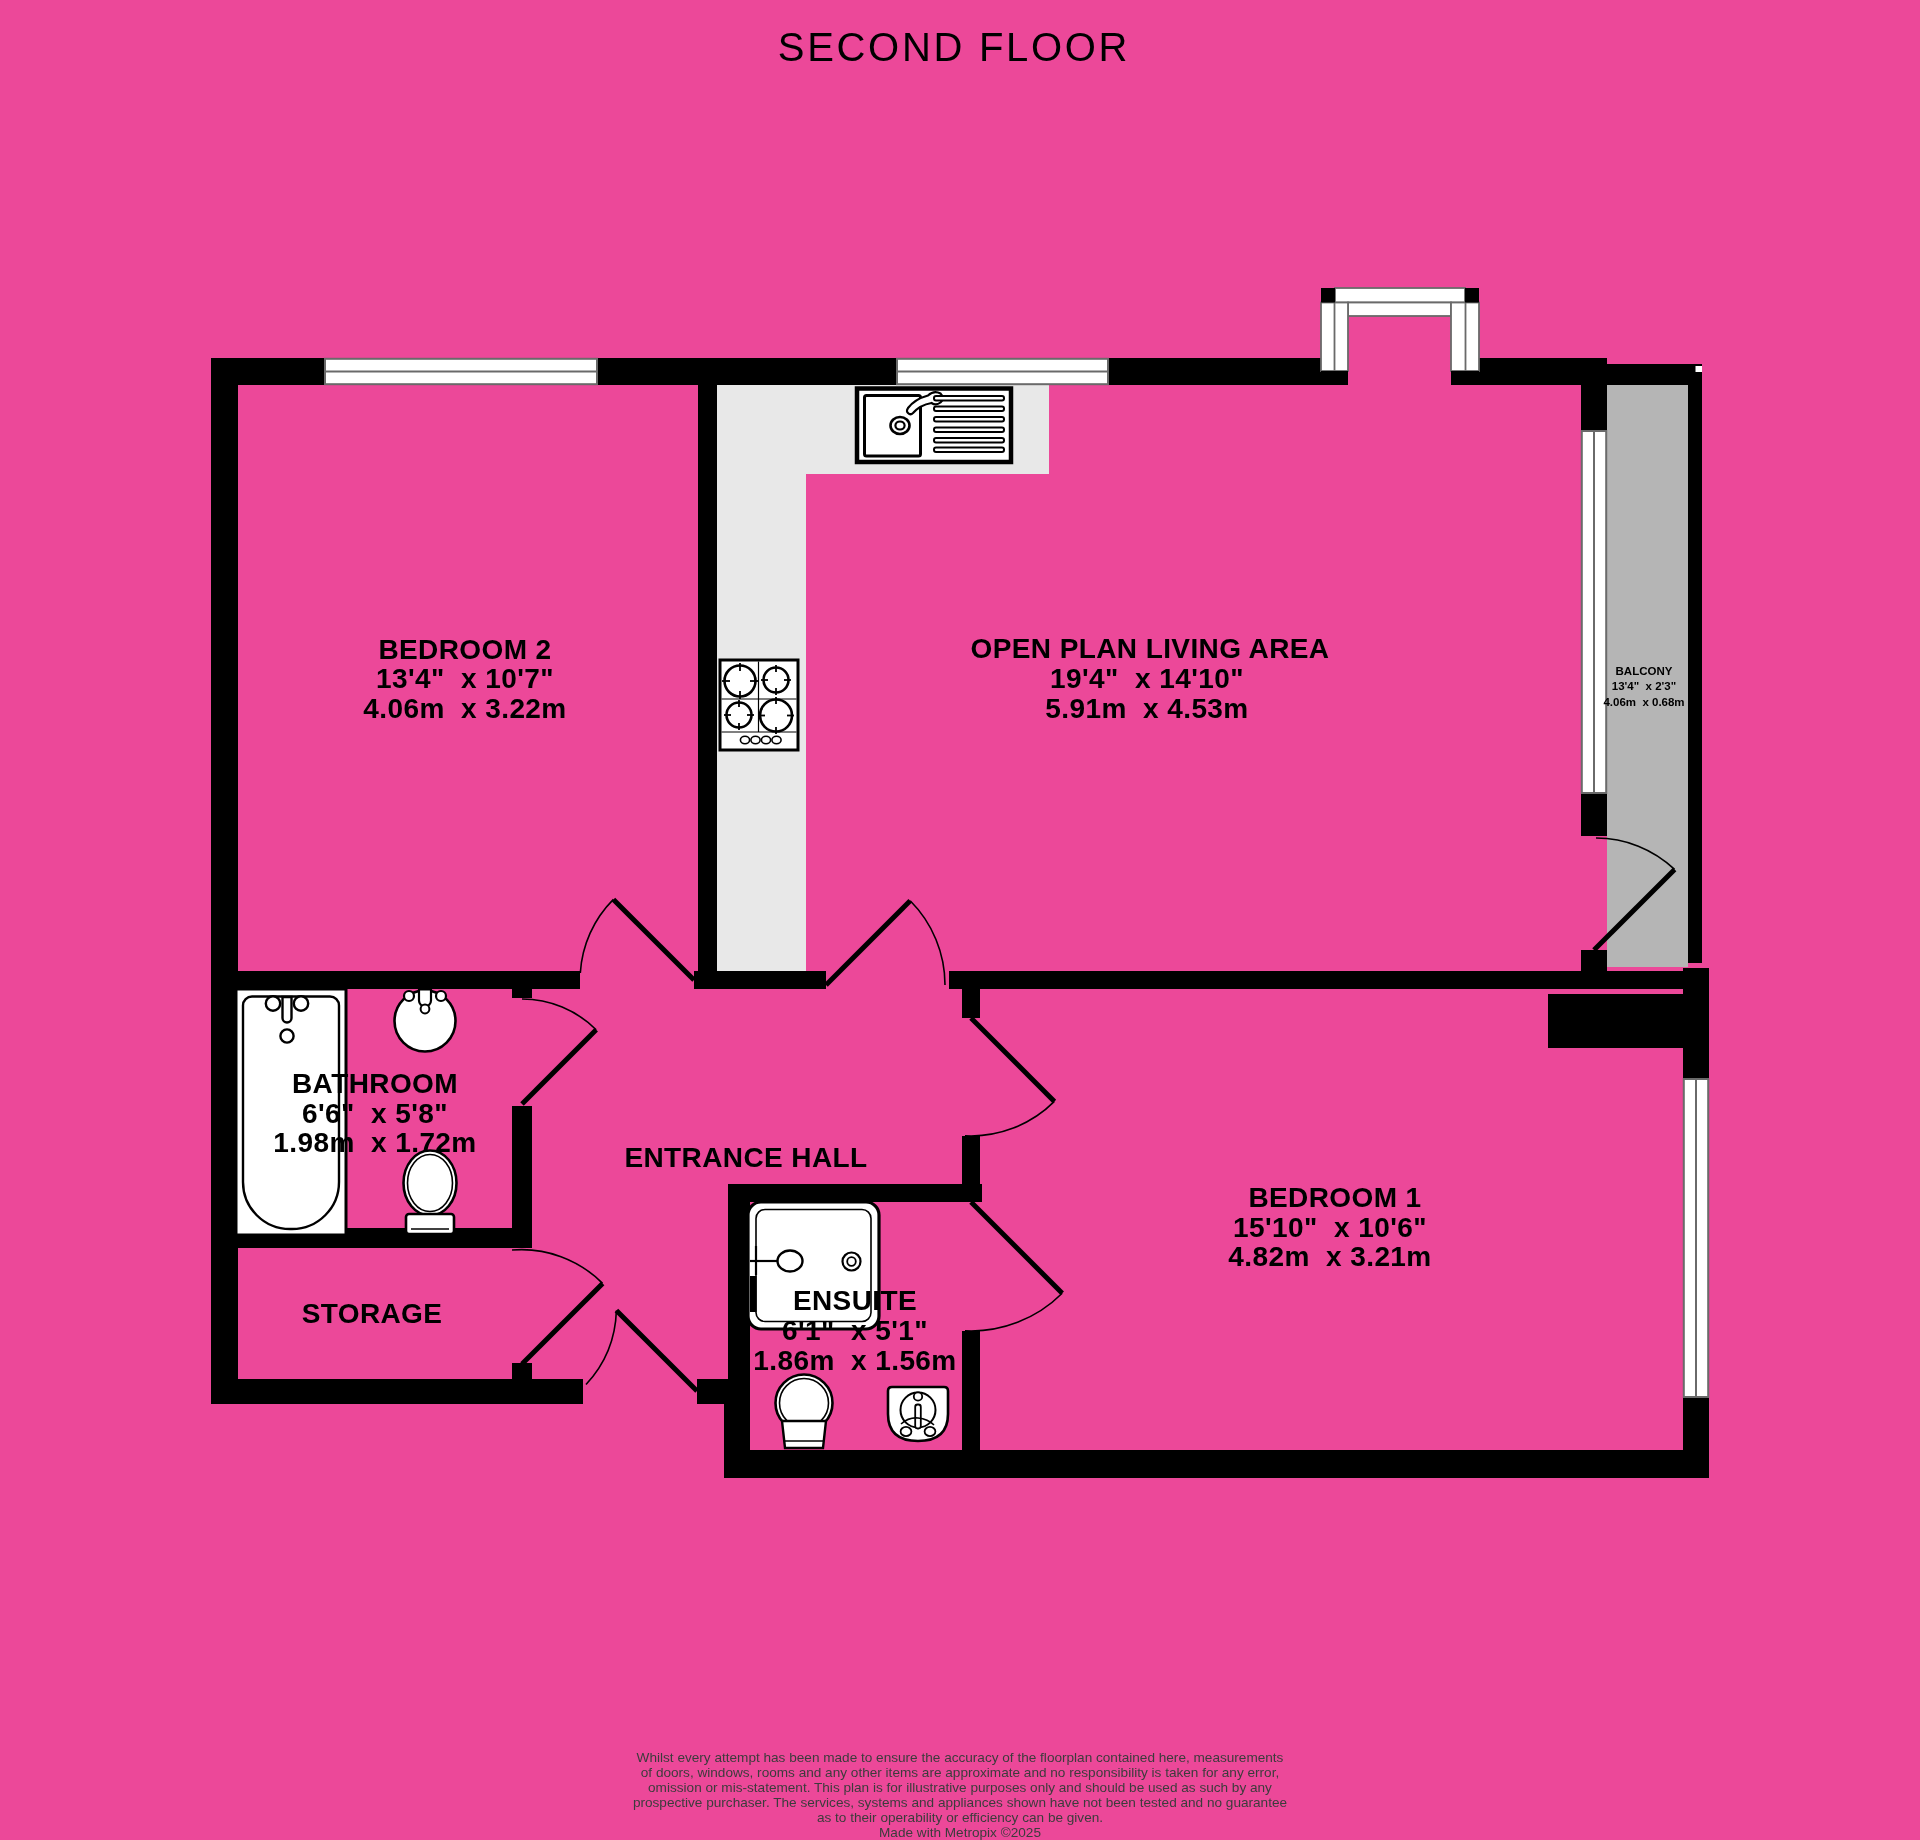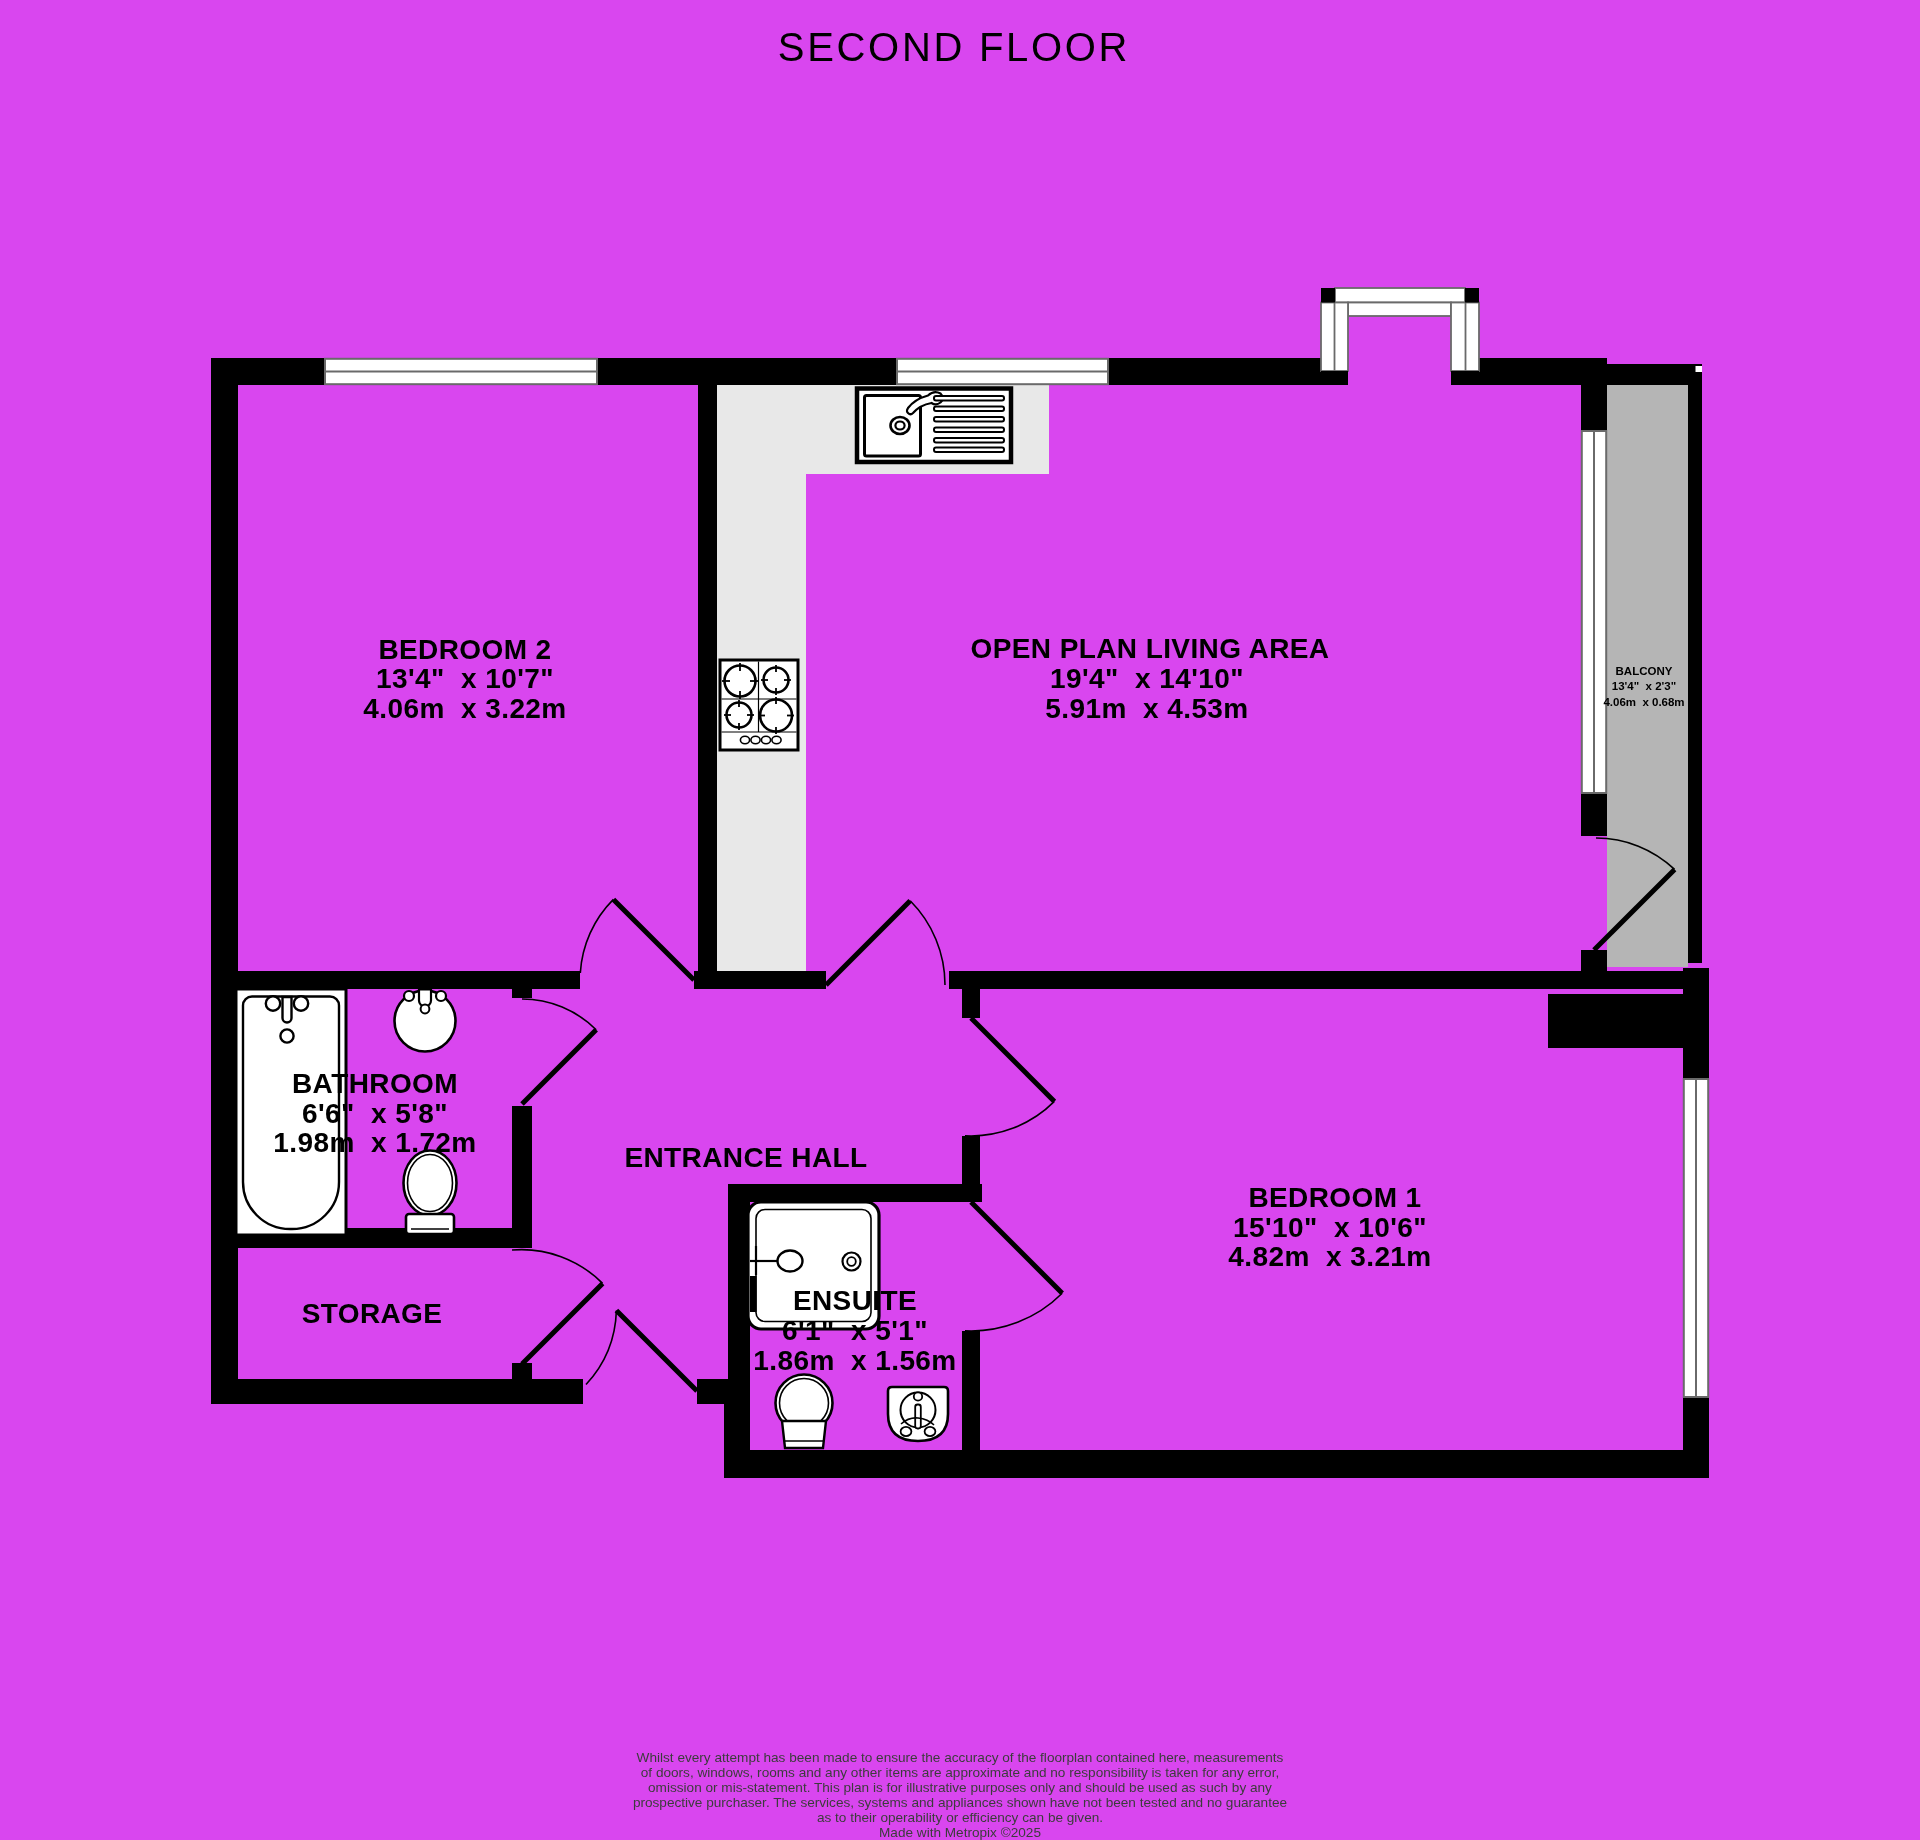--- a/index.html
+++ b/index.html
@@ -1,16 +1,16 @@
 <!DOCTYPE html>
 <html><head>
 <meta charset="utf-8">
 <style>
   html,body{margin:0;padding:0;background:#ffffff;}
-  .page{width:1920px;height:1840px;position:relative;background:#d946ef;overflow:hidden;
+  .page{width:1920px;height:1840px;position:relative;background:#ec4899;overflow:hidden;
         font-family:"Liberation Sans", sans-serif;text-align:center;}
   svg{position:absolute;left:0;top:0;}
   text{font-family:"Liberation Sans", sans-serif;}
   .rm{font-weight:bold;font-size:28px;fill:#000000;text-anchor:middle;letter-spacing:0.4px;}
   .bl{font-weight:bold;font-size:11.5px;fill:#000000;text-anchor:middle;}
   .ft{font-size:13.6px;fill:#3c3c3c;text-anchor:middle;}
 </style>
 </head>
 <body>
 <div class="page">

